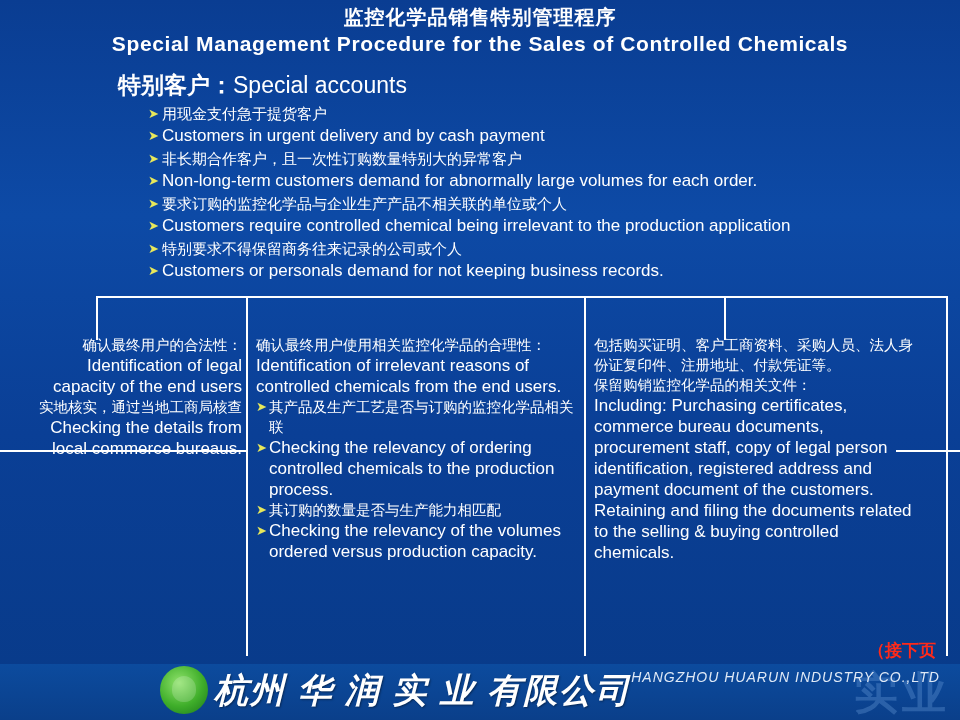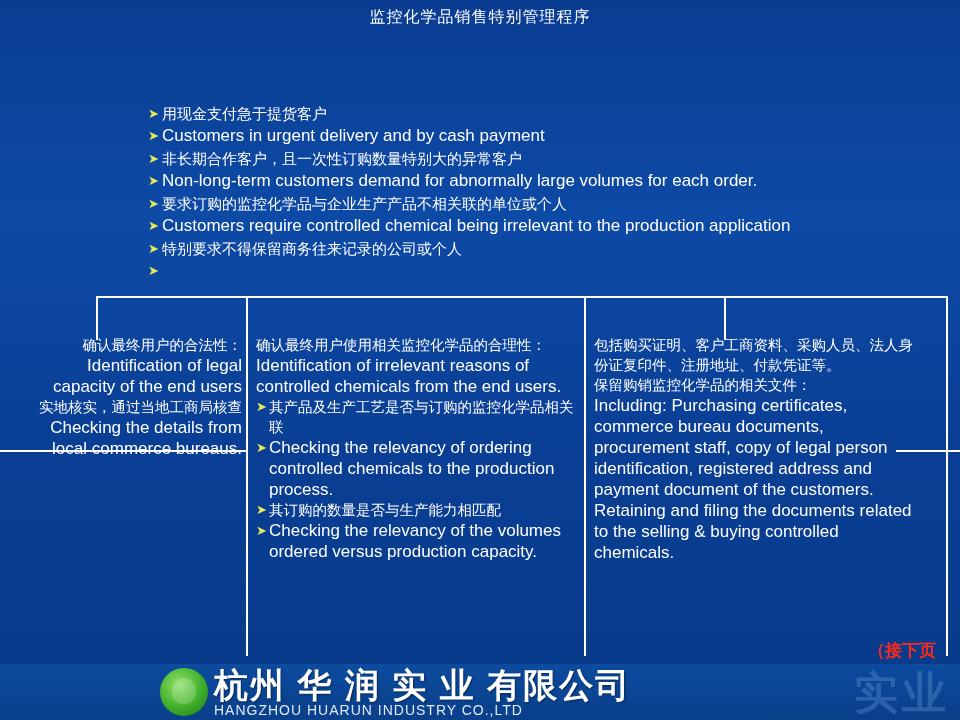--- a/index.html
+++ b/index.html
@@ -22,22 +22,22 @@
   }
   .title-block {
     position: absolute;
     top: 4px;
     left: 0;
     width: 960px;
     text-align: center;
     color: #ffffff;
   }
   .title-cn {
-    font-size: 16px;
-    font-weight: normal;
+    font-size: 20px;
+    font-weight: bold;
     letter-spacing: 1px;
     line-height: 26px;
   }
   .title-en {
     font-size: 21px;
     font-weight: bold;
     letter-spacing: 0.6px;
     line-height: 28px;
   }
   .subtitle {
@@ -189,31 +189,35 @@
     letter-spacing: 2px;
     line-height: 38px;
     text-shadow: 1px 1px 2px rgba(0,0,0,0.4);
   }
   .logo-small {
     font-size: 14px;
     color: #dfe9f6;
     letter-spacing: 1px;
     margin-top: -2px;
   }
-  .logo-text-block { display: flex; flex-direction: column; }
+  .logo-text-block { display: flex; flex-direction: row; font-style: italic; }
 </style>
 </head>
 <body>
 
 <div class="slide">
 
   <div class="title-block">
     <div class="title-cn">监控化学品销售特别管理程序</div>
-  </div>
-
+    <div class="title-en">Special Management Procedure for the Sales of Controlled Chemicals</div>
+  </div>
+
+  <div class="subtitle">
+    <span class="cn">特别客户：</span><span class="en">Special accounts</span>
+  </div>
 
   <div class="bullets">
     <div class="bullet cn">
       <span class="marker">➤</span>
       <span class="txt">用现金支付急于提货客户</span>
     </div>
     <div class="bullet en">
       <span class="marker">➤</span>
       <span class="txt">Customers in urgent delivery and by cash payment</span>
     </div>
@@ -232,20 +236,21 @@
     <div class="bullet en">
       <span class="marker">➤</span>
       <span class="txt">Customers require controlled chemical being irrelevant to the production application</span>
     </div>
     <div class="bullet cn">
       <span class="marker">➤</span>
       <span class="txt">特别要求不得保留商务往来记录的公司或个人</span>
     </div>
     <div class="bullet en">
       <span class="marker">➤</span>
+      <span class="txt">Customers or personals demand for not keeping business records.</span>
     </div>
   </div>
 
   <div class="line h-line" style="left:96px; top:296px; width:852px;"></div>
   <div class="line v-line" style="left:96px; top:296px; height:44px;"></div>
   <div class="line v-line" style="left:246px; top:296px; height:360px;"></div>
   <div class="line v-line" style="left:584px; top:296px; height:360px;"></div>
   <div class="line v-line" style="left:724px; top:296px; height:44px;"></div>
   <div class="line v-line" style="left:946px; top:296px; height:360px;"></div>
   <div class="line h-line" style="left:0px; top:450px; width:246px;"></div>

